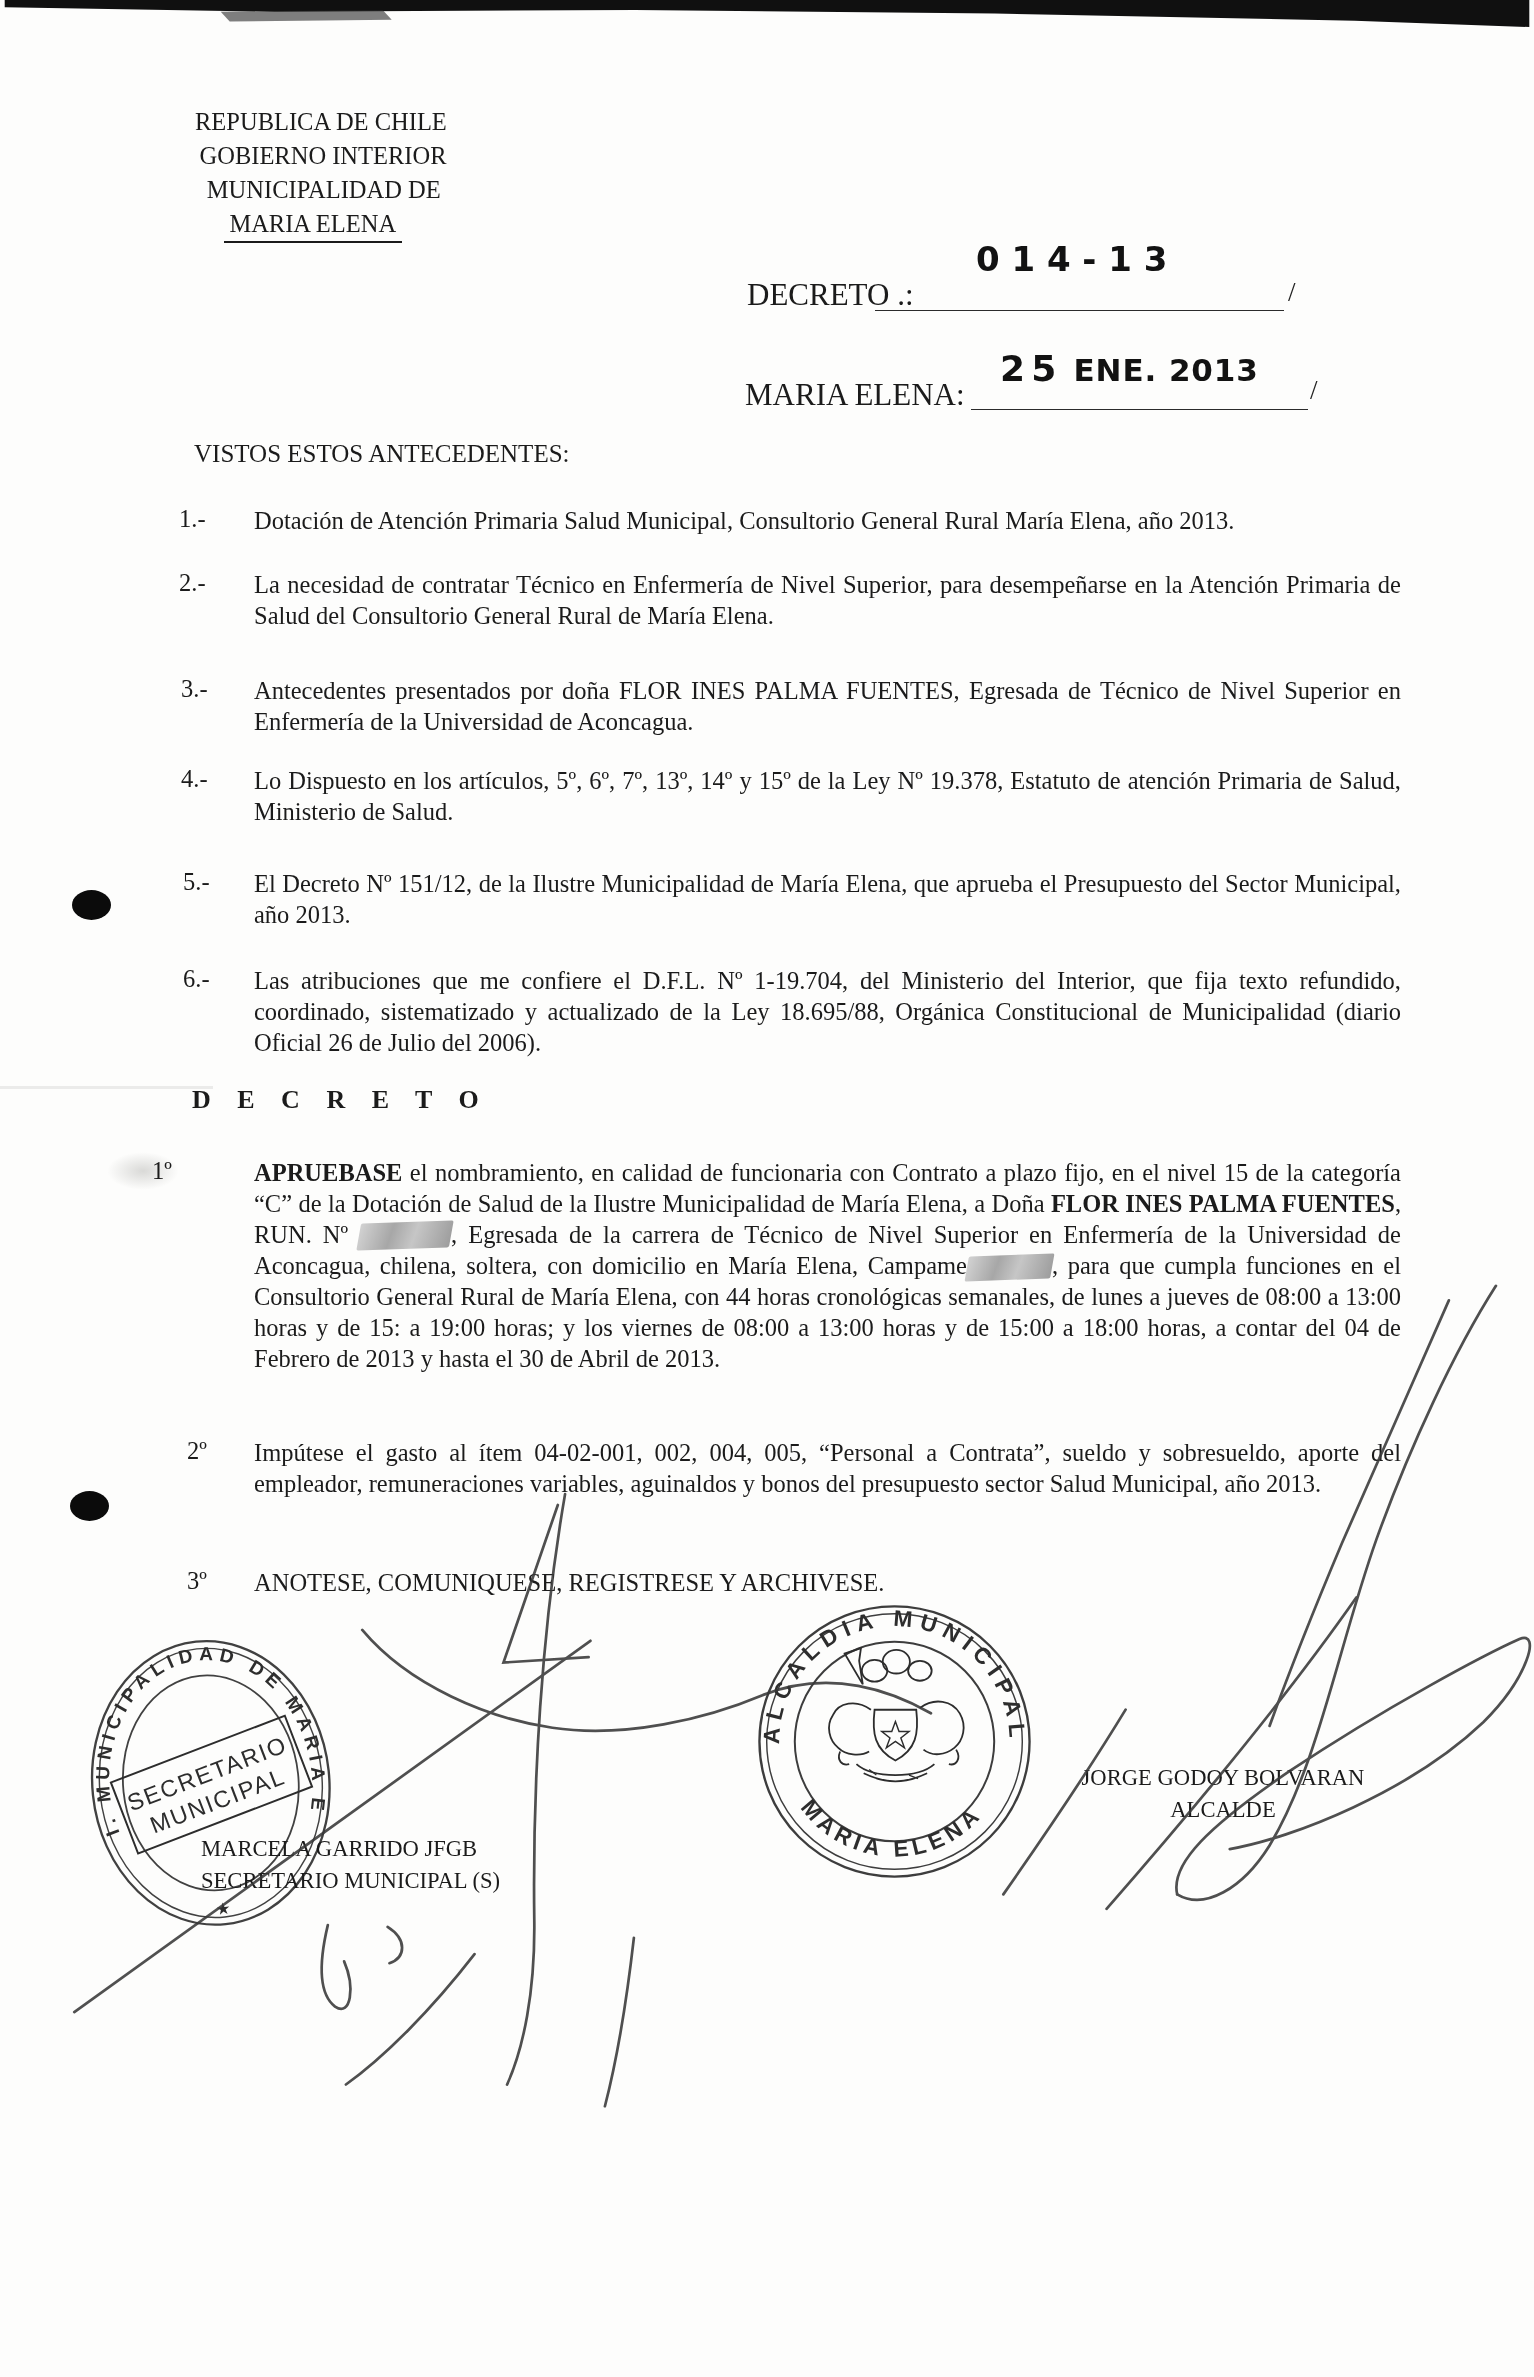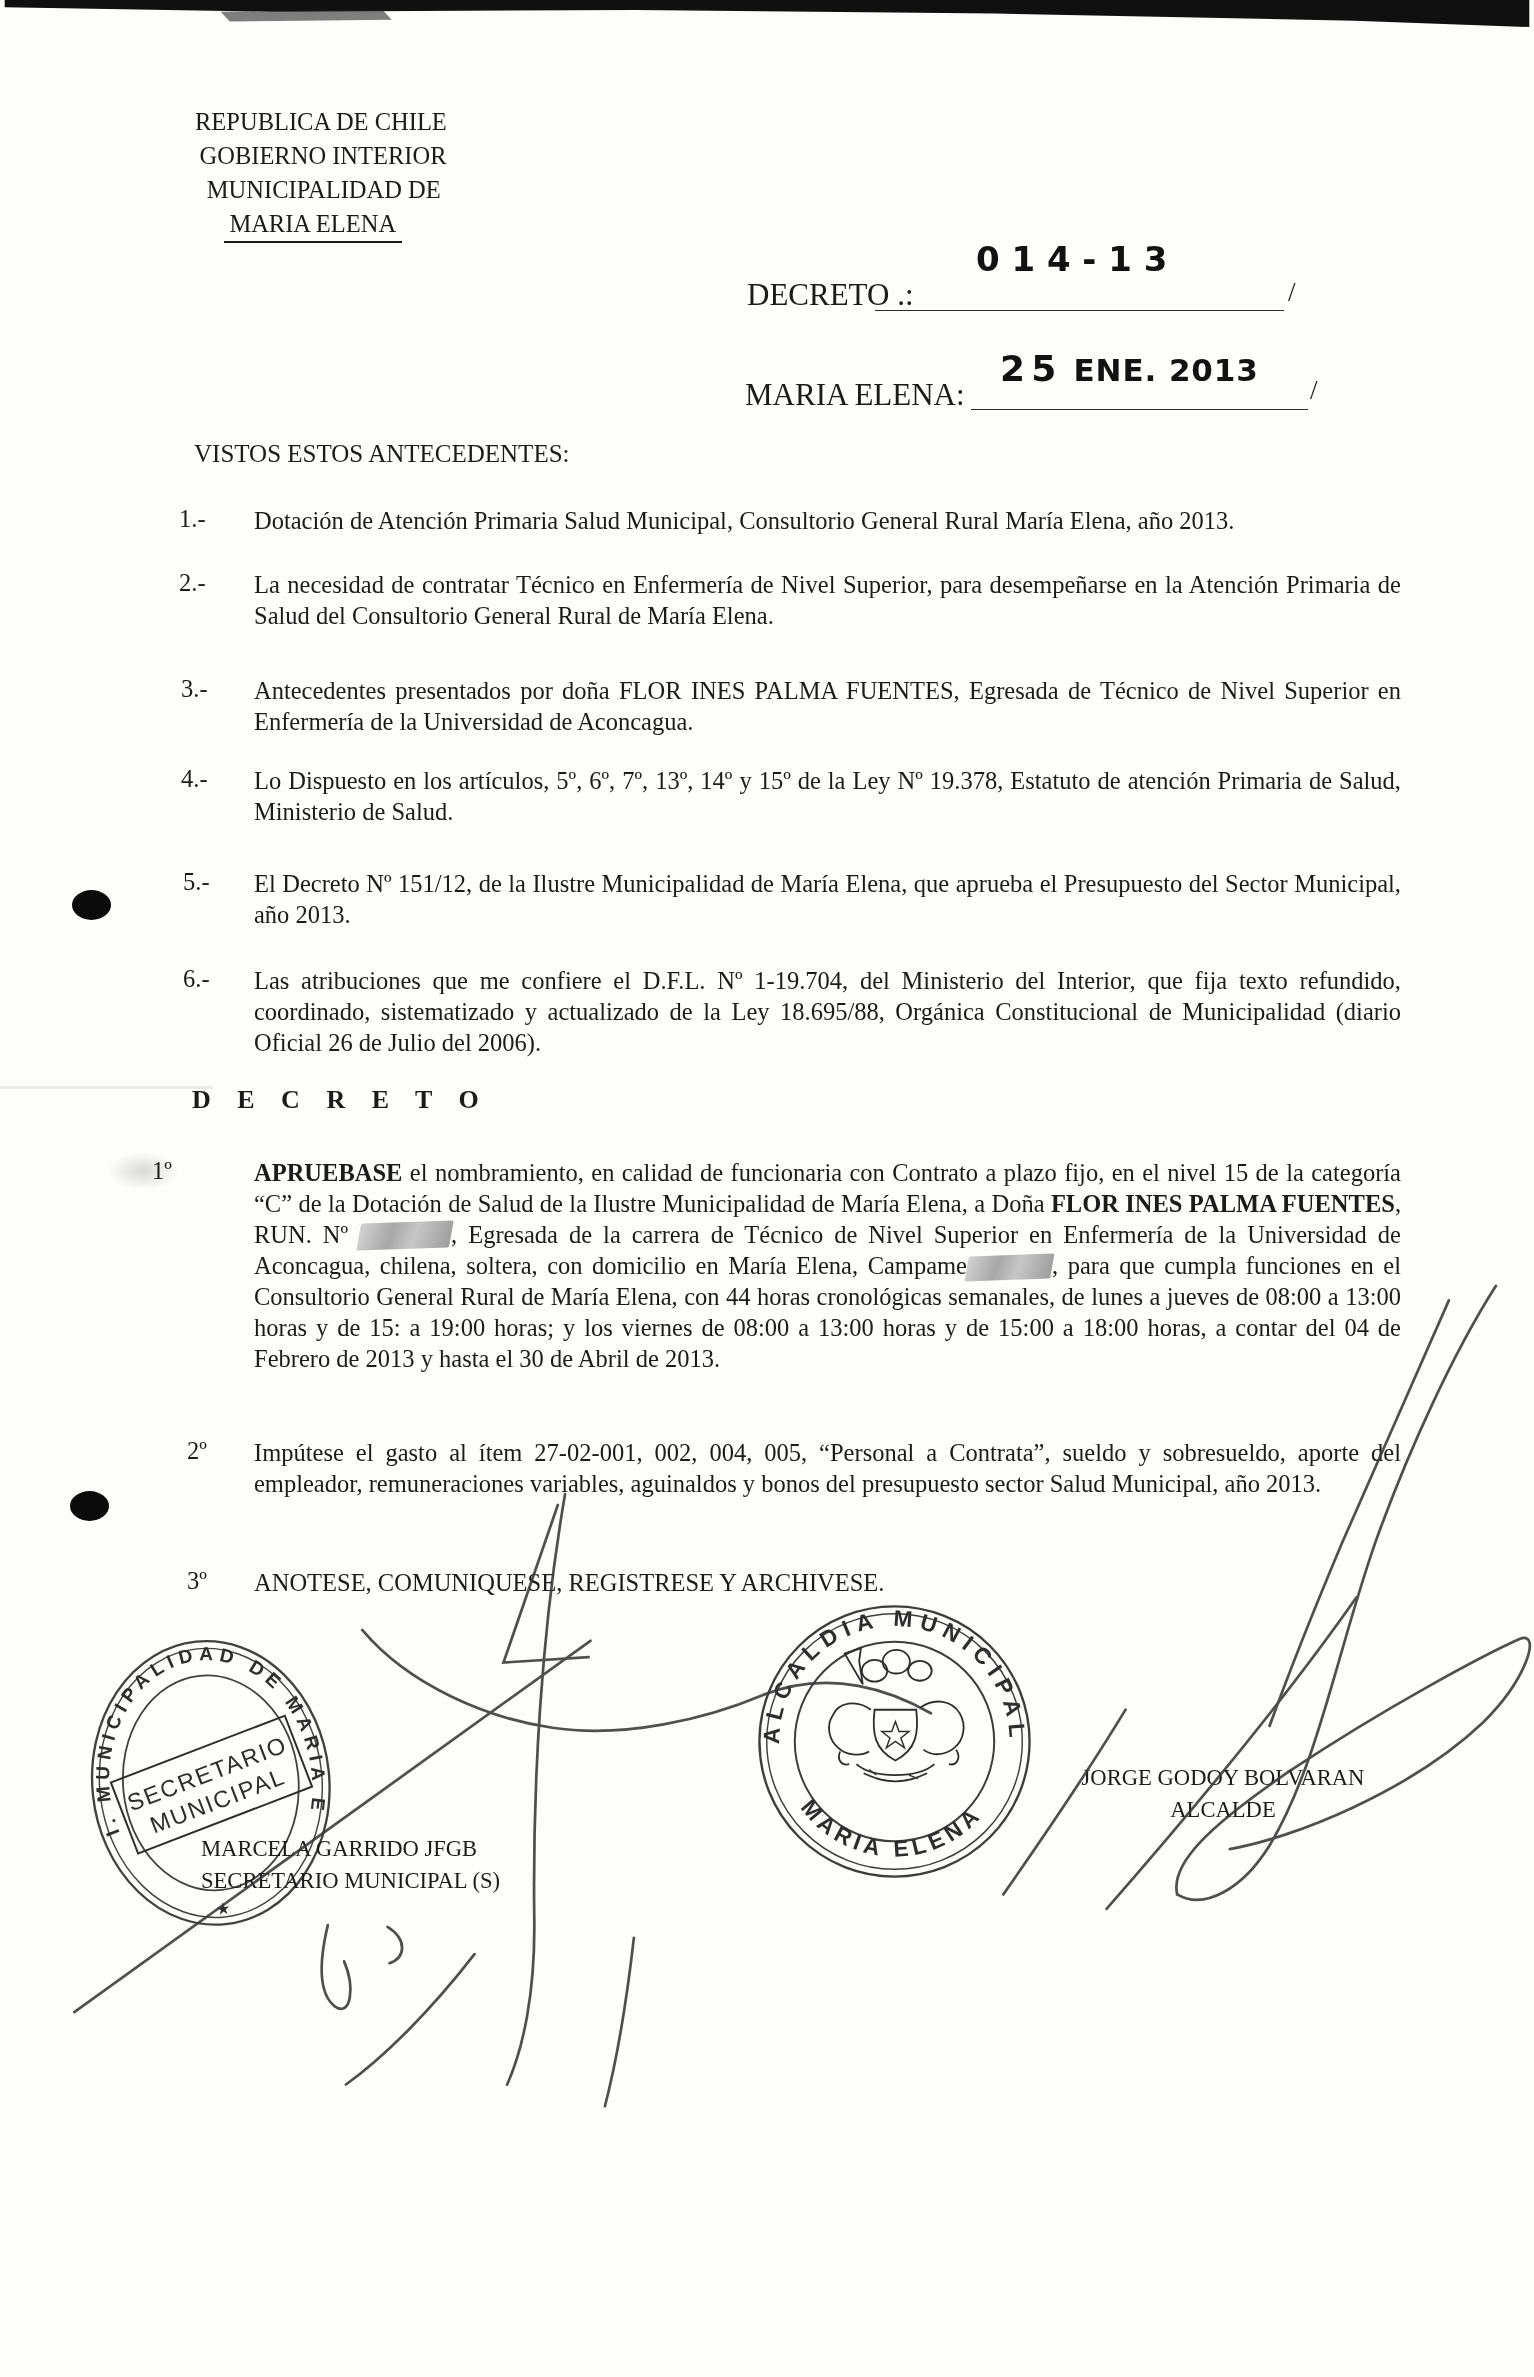--- a/index.html
+++ b/index.html
@@ -95,21 +95,21 @@
 
   <div class="abs decreto-heading" style="left:192px;top:1085px;">D E C R E T O</div>
 
   <div class="item" style="top:1157px;">
     <span class="inum" style="left:152px;">1º</span>
     <span class="itext"><span class="b">APRUEBASE</span><span> el nombramiento, en calidad de funcionaria con Contrato a plazo fijo,  en el nivel 15 de la categoría “C” de la Dotación de Salud de la Ilustre Municipalidad de María Elena,  a Doña </span><span class="b">FLOR INES PALMA FUENTES</span><span>, RUN. Nº </span><span class="redact"></span><span>, Egresada de la carrera de Técnico de Nivel Superior en Enfermería de la Universidad de Aconcagua,  chilena, soltera, con domicilio en María Elena, Campame</span><span class="redact small"></span><span>, para que cumpla funciones en el Consultorio General Rural de María Elena, con 44 horas cronológicas semanales, de lunes a jueves de 08:00 a 13:00 horas y de 15: a 19:00 horas; y los viernes de 08:00 a 13:00 horas y de 15:00 a 18:00 horas, a contar del 04  de Febrero   de 2013 y hasta el 30 de Abril  de 2013.</span></span>
   </div>
 
   <div class="item" style="top:1437px;">
     <span class="inum" style="left:187px;">2º</span>
-    <span class="itext">Impútese el gasto al ítem 27-02-001, 002, 004, 005,  “Personal a Contrata”, sueldo y sobresueldo, aporte del empleador, remuneraciones variables, aguinaldos y bonos del presupuesto sector Salud Municipal, año 2013.</span>
+    <span class="itext">Impútese el gasto al ítem 04-02-001, 002, 004, 005,  “Personal a Contrata”, sueldo y sobresueldo, aporte del empleador, remuneraciones variables, aguinaldos y bonos del presupuesto sector Salud Municipal, año 2013.</span>
   </div>
 
   <div class="item" style="top:1567px;">
     <span class="inum" style="left:187px;">3º</span>
     <span class="itext">ANOTESE, COMUNIQUESE, REGISTRESE Y ARCHIVESE.</span>
   </div>
 
   <svg class="abs" style="left:89px;top:1638px;transform:rotate(-6deg);" width="246" height="295" viewBox="0 0 272 326">
     <g stroke="#2d2d2d" fill="none" opacity="0.9">
       <ellipse cx="135" cy="160" rx="131" ry="157" stroke-width="2.6"></ellipse>

